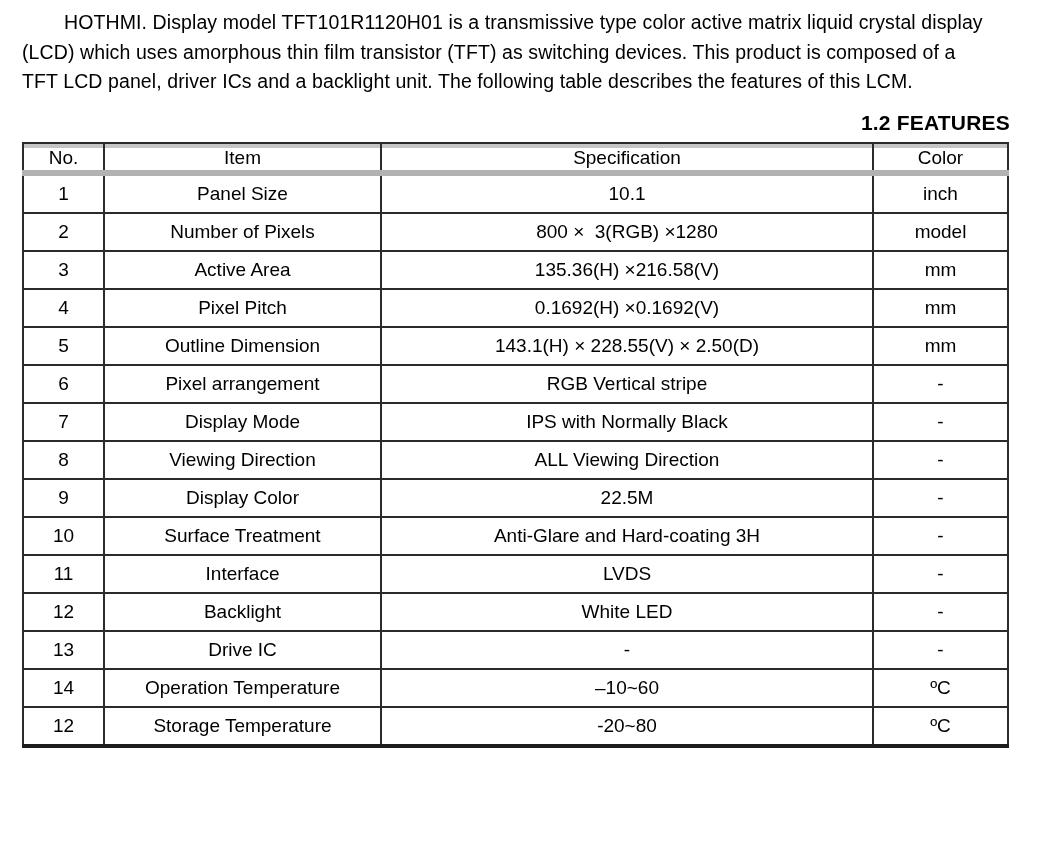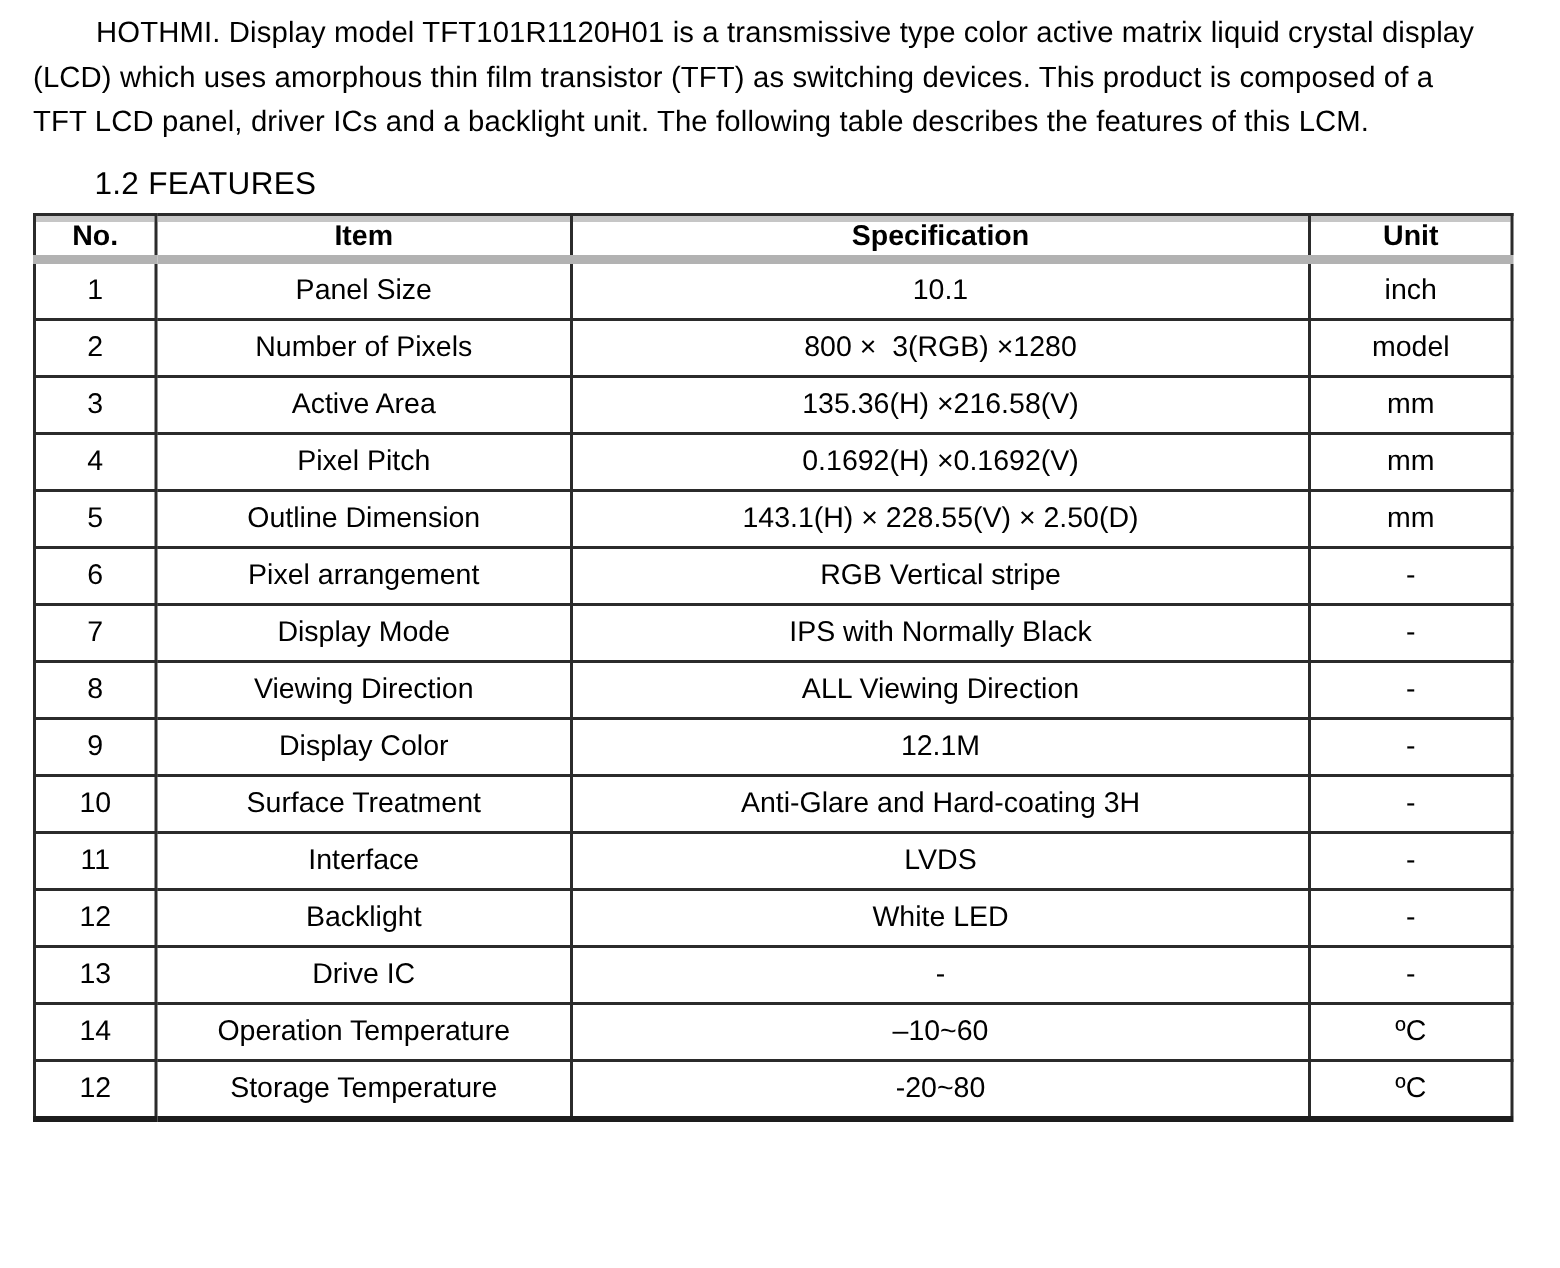--- a/index.html
+++ b/index.html
@@ -25,22 +25,23 @@
     width: 968px;
     font-size: 19.5px;
     line-height: 29.6px;
     text-indent: 42px;
     letter-spacing: 0.1px;
     text-align: left;
   }
   .heading {
     margin: 14px 0 7px 41px;
     font-size: 21px;
-    font-weight: normal;
+    font-weight: bold;
     letter-spacing: 0.2px;
+    text-align: right;
   }
   table.features {
     border-collapse: collapse;
     table-layout: fixed;
     width: 985px;
     background: #ffffff;
   }
   table.features col.c-no   { width: 81px; }
   table.features col.c-item { width: 277px; }
   table.features col.c-spec { width: 492px; }
@@ -50,21 +51,21 @@
   table.features td {
     border: 2px solid #2b2b2b;
     text-align: center;
     vertical-align: middle;
     font-size: 19px;
     padding: 0 4px;
     overflow: hidden;
     white-space: pre-wrap;
   }
   table.features th {
-    font-weight: bold;
+    font-weight: normal;
     height: 24px;
     
     box-shadow: inset 0 4px 0 #c6c6c6;
     border-bottom: 6px solid #b2b2b2;
     padding-top: 2px;
   }
   table.features td {
     height: 36px;
     font-weight: normal;
   }
@@ -90,21 +91,21 @@
       <col class="c-no">
       <col class="c-item">
       <col class="c-spec">
       <col class="c-unit">
     </colgroup>
     <thead>
       <tr>
         <th>No.</th>
         <th>Item</th>
         <th>Specification</th>
-        <th>Unit</th>
+        <th>Color</th>
       </tr>
     </thead>
     <tbody id="features-body">
 
     <tr>
           <td>1</td>
           <td>Panel Size</td>
           <td>10.1</td>
           <td>inch</td>
         </tr>
@@ -146,21 +147,21 @@
         </tr>
         <tr>
           <td>8</td>
           <td>Viewing Direction</td>
           <td>ALL Viewing Direction</td>
           <td>-</td>
         </tr>
         <tr>
           <td>9</td>
           <td>Display Color</td>
-          <td>12.1M</td>
+          <td>22.5M</td>
           <td>-</td>
         </tr>
         <tr>
           <td>10</td>
           <td>Surface Treatment</td>
           <td>Anti-Glare and Hard-coating 3H</td>
           <td>-</td>
         </tr>
         <tr>
           <td>11</td>

